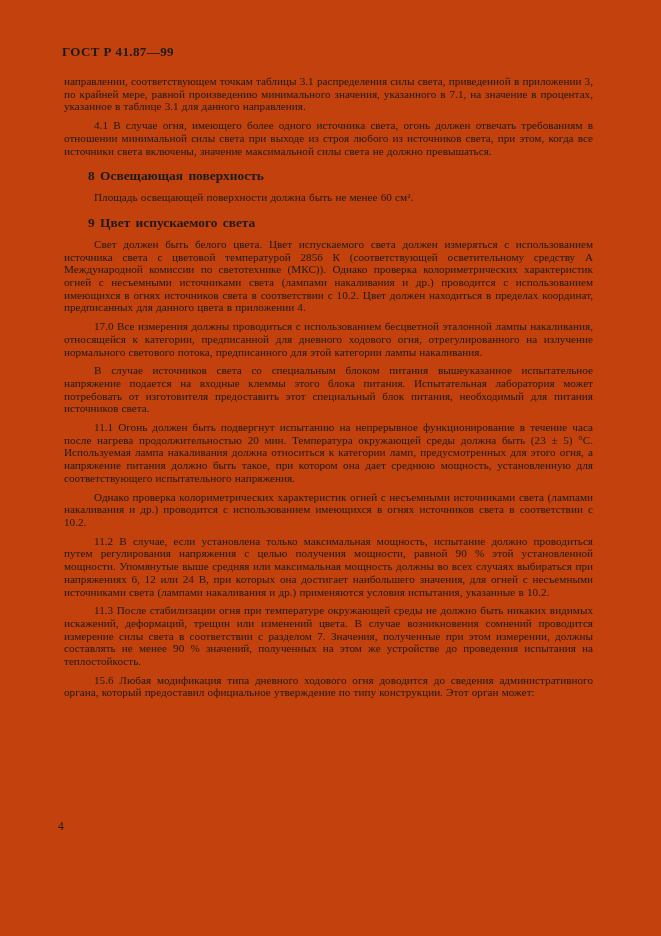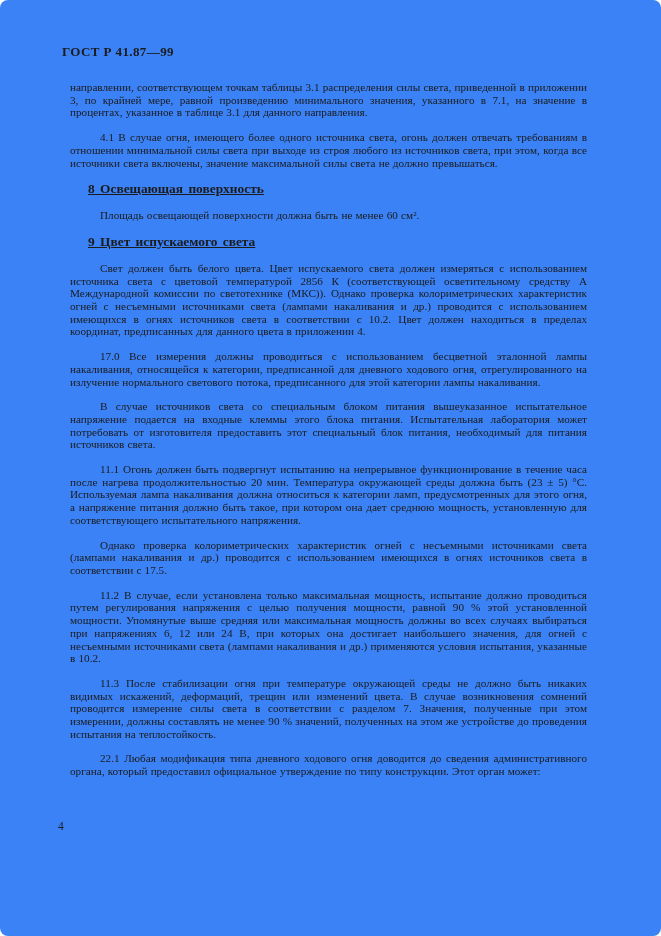--- a/index.html
+++ b/index.html
@@ -11,22 +11,21 @@
     width: 661px;
     height: 936px;
     position: relative;
     overflow: hidden;
     font-family: "Liberation Serif", "DejaVu Serif", serif;
     color: #1b1b1b;
   }
   .page {
     position: absolute;
     inset: 0;
-    background: #3b82f6;
-    border-radius: 8px;
+    background: #c2410c;
   }
   .doc-header {
     position: absolute;
     left: 62px;
     top: 44px;
     font-size: 13px;
     font-weight: bold;
     letter-spacing: 0.4px;
     white-space: nowrap;
   }
@@ -34,35 +33,34 @@
     position: absolute;
     left: 58px;
     top: 69px;
     width: 541px;
   }
   .para {
     font-size: 11.2px;
     line-height: 12.7px;
     text-align: justify;
     text-indent: 30px;
-    margin: 12px;
+    margin: 6px;
     word-spacing: 0.4px;
   }
   .para.no-indent {
     text-indent: 0;
   }
   .h2 {
     font-size: 13.4px;
     line-height: 16px;
     font-weight: bold;
     margin: 11px 0 7px 0;
     padding-left: 30px;
     text-align: left;
     word-spacing: 2px;
-    text-decoration: underline;
   }
   .page-num {
     position: absolute;
     left: 58px;
     top: 820px;
     font-size: 11.5px;
   }
 </style>
 </head>
 <body>
@@ -88,26 +86,26 @@
 
 
     <p class="para">17.0 Все измерения должны проводиться с использованием бесцветной эталонной лампы накаливания, относящейся к категории, предписанной для дневного ходового огня, отрегулированного на излучение нормального светового потока, предписанного для этой категории лампы накаливания.</p>
 
 
     <p class="para">В случае источников света со специальным блоком питания вышеуказанное испытательное напряжение подается на входные клеммы этого блока питания. Испытательная лаборатория может потребовать от изготовителя предоставить этот специальный блок питания, необходимый для питания источников света.</p>
 
 
     <p class="para">11.1 Огонь должен быть подвергнут испытанию на непрерывное функционирование в течение часа после нагрева продолжительностью 20 мин. Температура окружающей среды должна быть (23 ± 5) °С. Используемая лампа накаливания должна относиться к категории ламп, предусмотренных для этого огня, а напряжение питания должно быть такое, при котором она дает среднюю мощность, установленную для соответствующего испытательного напряжения.</p>
 
-    <p class="para">Однако проверка колориметрических характеристик огней с несъемными источниками света (лампами накаливания и др.) проводится с использованием имеющихся в огнях источников света в соответствии с 17.5.</p>
+    <p class="para">Однако проверка колориметрических характеристик огней с несъемными источниками света (лампами накаливания и др.) проводится с использованием имеющихся в огнях источников света в соответствии с 10.2.</p>
 
     <p class="para">11.2 В случае, если установлена только максимальная мощность, испытание должно проводиться путем регулирования напряжения с целью получения мощности, равной 90 % этой установленной мощности. Упомянутые выше средняя или максимальная мощность должны во всех случаях выбираться при напряжениях 6, 12 или 24 В, при которых она достигает наибольшего значения, для огней с несъемными источниками света (лампами накаливания и др.) применяются условия испытания, указанные в 10.2.</p>
 
     <p class="para">11.3 После стабилизации огня при температуре окружающей среды не должно быть никаких видимых искажений, деформаций, трещин или изменений цвета. В случае возникновения сомнений проводится измерение силы света в соответствии с разделом 7. Значения, полученные при этом измерении, должны составлять не менее 90 % значений, полученных на этом же устройстве до проведения испытания на теплостойкость.</p>
 
 
-    <p class="para">22.1 Любая модификация типа дневного ходового огня доводится до сведения административного органа, который предоставил официальное утверждение по типу конструкции. Этот орган может:</p>
+    <p class="para">15.6 Любая модификация типа дневного ходового огня доводится до сведения административного органа, который предоставил официальное утверждение по типу конструкции. Этот орган может:</p>
 
   </div>
 
   <div class="page-num">4</div>
 
 </div>
 
 </body></html>

